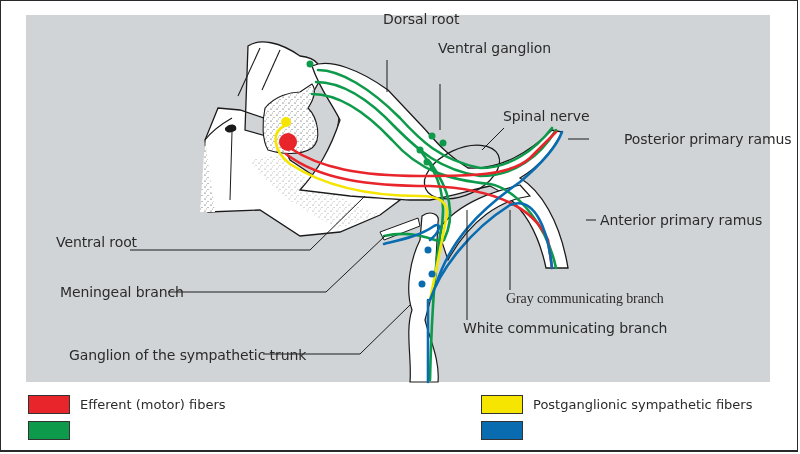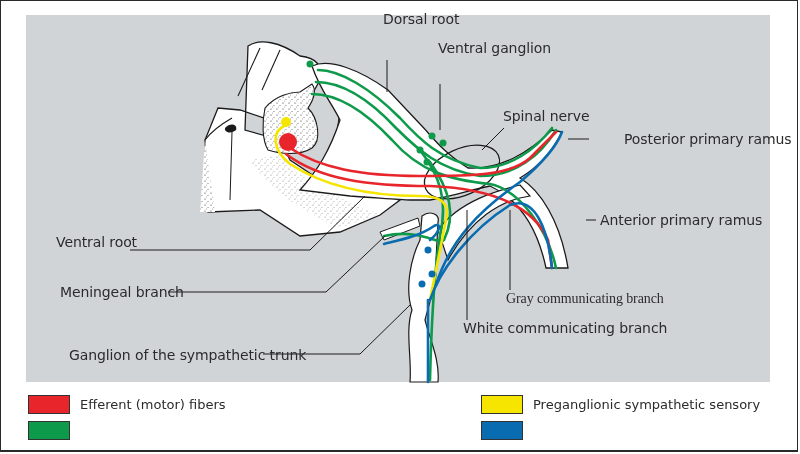--- a/index.html
+++ b/index.html
@@ -129,18 +129,18 @@
 <div>
   <div class="legend-item" style="left:28px; top:395px;">
     <span class="swatch" style="background:#e8252b;"></span>
     <span class="legend-text">Efferent (motor) fibers</span>
   </div>
   <div class="legend-item" style="left:28px; top:421px;">
     <span class="swatch" style="background:#0d9a4a;"></span>
   </div>
   <div class="legend-item" style="left:481px; top:395px;">
     <span class="swatch" style="background:#f5e500;"></span>
-    <span class="legend-text">Preganglionic sympathetic sensory</span>
+    <span class="legend-text">Postganglionic sympathetic fibers</span>
   </div>
   <div class="legend-item" style="left:481px; top:421px;">
     <span class="swatch" style="background:#0a6cb0;"></span>
   </div>
 </div>
 
 </body></html>

